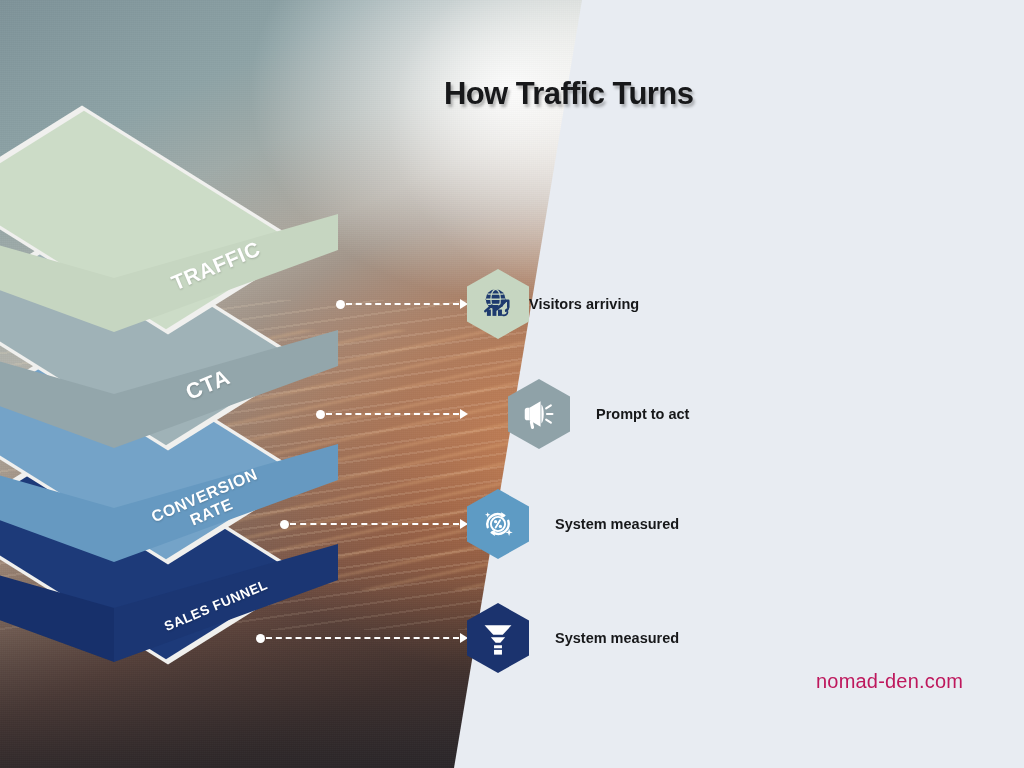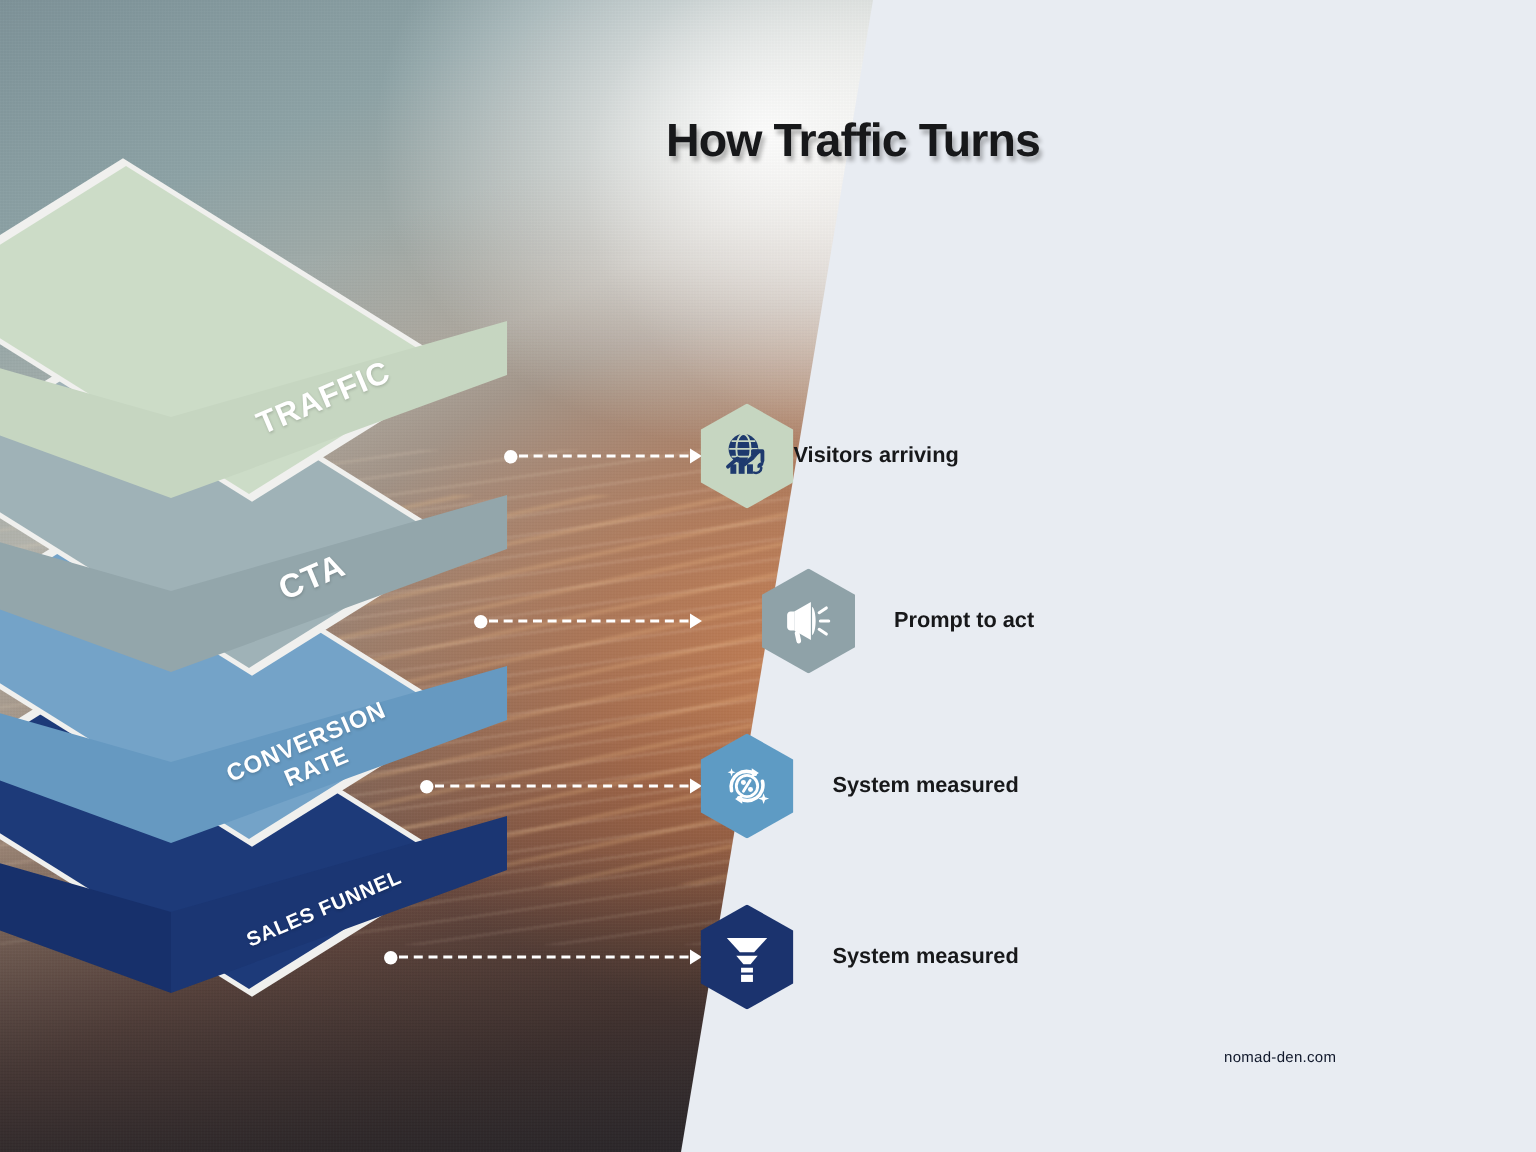--- a/index.html
+++ b/index.html
@@ -118,22 +118,22 @@
     clip-path:polygon(50% 0%, 100% 25%, 100% 75%, 50% 100%, 0% 75%, 0% 25%);
     flex:0 0 auto;
   }
   .hex svg{display:block;}
   .row-label{
     margin-left:0;font-size:14.5px;font-weight:bold;color:#17181a;white-space:nowrap;
   }
 
   
   .footer{
-    position:absolute;left:816px;top:700px;
-    font-size:10px;color:#0f172a;letter-spacing:.2px;
+    position:absolute;left:816px;top:670px;
+    font-size:20px;color:#be185d;letter-spacing:.2px;
   }
 </style>
 </head>
 <body>
 
 <div id="stage">
 
   <div class="bg-photo">
     <div class="bg-base"></div>
     <div class="bg-streaks"></div>

